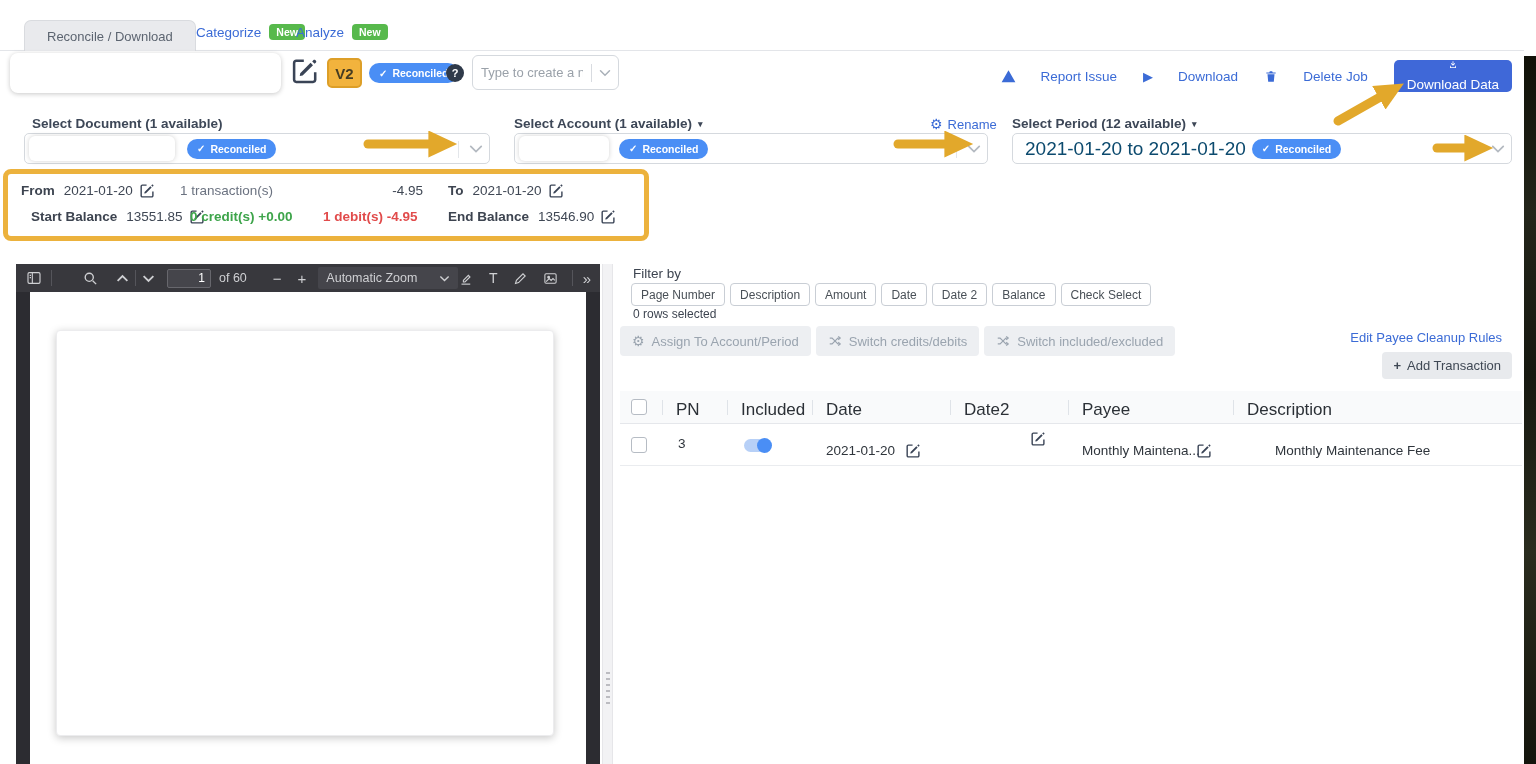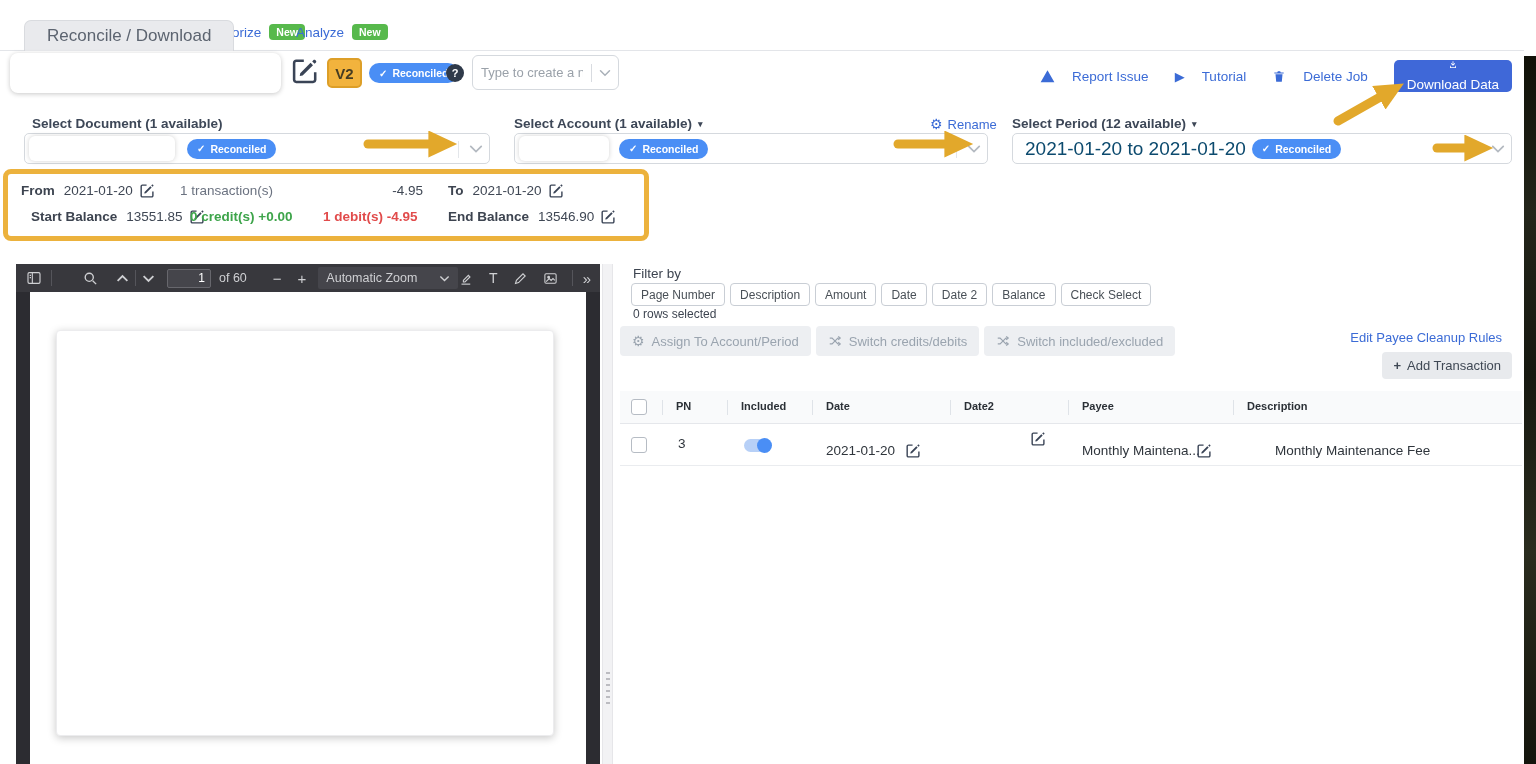--- a/index.html
+++ b/index.html
@@ -4,21 +4,21 @@
 <style>
   * { margin:0; padding:0; box-sizing:border-box; }
   html,body { background:#fff; }
   body { font-family:"Liberation Sans", sans-serif; }
   .stage { position:relative; width:1536px; height:764px; background:#fff; overflow:hidden; }
 
   
   .tab-underline { position:absolute; left:0; top:50px; width:1524px; height:0; border-top:1px solid #e3e5e9; }
   .tab-active { position:absolute; left:24px; top:20px; height:31px; padding:0 22px; background:#e9eaed;
     border:1px solid #d9dbdf; border-bottom:none; border-radius:7px 7px 0 0; display:flex; align-items:center;
-    font-size:17px; color:#5c6470; z-index:2; }
+    font-size:13px; color:#5c6470; z-index:2; }
   .tab-link { position:absolute; top:24px; display:flex; align-items:center; gap:8px; font-size:13.5px;
     color:var(--accent-blue,#3b6bd6); cursor:pointer; }
   .new-badge { background:var(--badge-green,#57b94c); color:#fff; font-size:10.5px; font-weight:bold;
     padding:2px 7px; border-radius:4px; }
 
   
   .job-title-box { position:absolute; left:10px; top:53px; width:271px; height:40px; background:#fff;
     border-radius:8px; box-shadow:0 1px 5px rgba(0,0,0,.22); z-index:3; }
   .icon-btn { color:#3a4456; display:inline-flex; align-items:center; justify-content:center; cursor:pointer; }
   .v2-badge { position:absolute; left:327px; top:58px; width:35px; height:30px; background:var(--orange,#f2b33d);
@@ -31,21 +31,21 @@
     background:#2f3a4a; color:#fff; font-size:11px; font-weight:bold; display:flex; align-items:center; justify-content:center; }
   .tag-input-wrap { position:absolute; left:472px; top:55px; width:147px; height:35px; border:1px solid #d5d9de;
     border-radius:6px; display:flex; align-items:center; background:#fff; }
   .tag-input-wrap input { flex:1; border:none; outline:none; font-size:13px; padding:0 8px; color:#495057;
     min-width:0; font-family:"Liberation Sans",sans-serif; background:transparent; }
   .tag-input-wrap input::placeholder { color:#9aa1a9; }
   .tag-sep { width:1px; height:18px; background:#d8dbe0; }
   .tag-chev { width:26px; display:flex; align-items:center; justify-content:center; color:#a9b0b8; }
 
   .header-links { position:absolute; right:24px; top:60px; display:flex; align-items:center; gap:26px; z-index:2; }
-  .hlink { display:flex; align-items:center; gap:17px; color:var(--accent-blue,#3b6bd6); font-size:13.5px; cursor:pointer; }
+  .hlink { display:flex; align-items:center; gap:25px; color:var(--accent-blue,#3b6bd6); font-size:13.5px; cursor:pointer; }
   .download-btn { display:flex; align-items:center; gap:8px; background:var(--button-blue,#3f68d8); color:#fff;
     font-size:13.5px; height:32px; padding:0 13px; border-radius:5px; cursor:pointer;flex-direction:column; }
 
   
   .sel-label { position:absolute; top:116px; font-size:13.5px; font-weight:bold; color:#3d4757; display:flex; gap:6px; align-items:center; }
   .sel-caret { font-size:9px; color:#3d4757; }
   .sel-box { position:absolute; top:133px; height:31px; background:#fff; border:1px solid #d5d9de; border-radius:5px;
     display:flex; align-items:center; padding-left:4px; }
   .sel-chev { position:absolute; right:6px; top:8px; color:#b3b9c0; }
   .sel-sep { position:absolute; right:30px; top:7px; width:1px; height:17px; background:#e3e6ea; }
@@ -90,21 +90,21 @@
   .action-row { position:absolute; left:620px; top:326px; display:flex; gap:5px; }
   .gray-btn { height:30px; padding:0 12px; background:#edeff2; border-radius:4px; font-size:13px; color:#9aa4af;
     display:flex; align-items:center; gap:7px; cursor:pointer; }
   .payee-link { position:absolute; right:34px; top:330px; font-size:13px; color:var(--accent-blue,#3b6bd6); cursor:pointer; }
   .add-txn-btn { position:absolute; right:24px; top:352px; height:27px; padding:0 11px; background:#e8eaed;
     border-radius:4px; font-size:13px; color:#3f4854; display:flex; align-items:center; gap:6px; cursor:pointer; }
 
   
   .txn-table { position:absolute; left:620px; top:391px; width:902px; height:373px; }
   .t-head { position:absolute; left:0; top:0; width:100%; height:33px; background:#f9fafb;
-    border-bottom:1px solid #e5e7eb; font-size:11px; font-weight:bold; color:#2b3036; }
+    border-bottom:1px solid #e5e7eb; font-size:17px; font-weight:normal; color:#2b3036; }
   .th { position:absolute; top:9px; }
   .th-sep { position:absolute; top:9px; width:1px; height:15px; background:#dfe3e8; }
   .t-row { position:absolute; left:0; top:33px; width:100%; height:42px; border-bottom:1px solid #eaecef;
     font-size:13.5px; color:#2f353c; }
   .cbox { position:absolute; width:16px; height:16px; border:1px solid #b6bcc4; border-radius:3px; background:#fff; cursor:pointer; }
   .toggle { position:absolute; left:124px; top:15px; width:27px; height:13px; background:#b7d0f7; border-radius:7px; cursor:pointer; }
   .toggle .knob { position:absolute; right:-1px; top:-1px; width:15px; height:15px; border-radius:50%; background:var(--badge-blue,#4a8ef5); }
 
   
   .wallpaper { position:absolute; right:0; top:56px; width:12px; height:708px;
@@ -155,21 +155,21 @@
 
   <div class="header-links">
     <span class="hlink">
       <svg class="ic" width="15" height="15" viewBox="0 0 24 24" fill="currentColor">
           <path d="M12 2L1 21h22L12 2zm1.2 14.8h-2.4v2.2h2.4v-2.2zm0-8h-2.4v6h2.4v-6z"></path>
         </svg>
       <span>Report Issue</span>
     </span>
     <span class="hlink">
       <span style="font-size:13px;">▶</span>
-      <span>Tutorial</span>
+      <span>Download</span>
     </span>
     <span class="hlink">
       <svg class="ic" width="14" height="15" viewBox="0 0 24 24" fill="currentColor">
           <path d="M6 8h12l-1.2 13H7.2L6 8zm4-5h4l1 2h5v2H4V5h5l1-2z"></path>
         </svg>
       <span>Delete Job</span>
     </span>
     <span class="download-btn">
       <svg class="ic" width="14" height="14" viewBox="0 0 24 24" fill="currentColor">
           <path d="M11 3h2v8.5l3.2-3.2 1.4 1.4L12 15.3 6.4 9.7l1.4-1.4L11 11.5V3z"></path>

